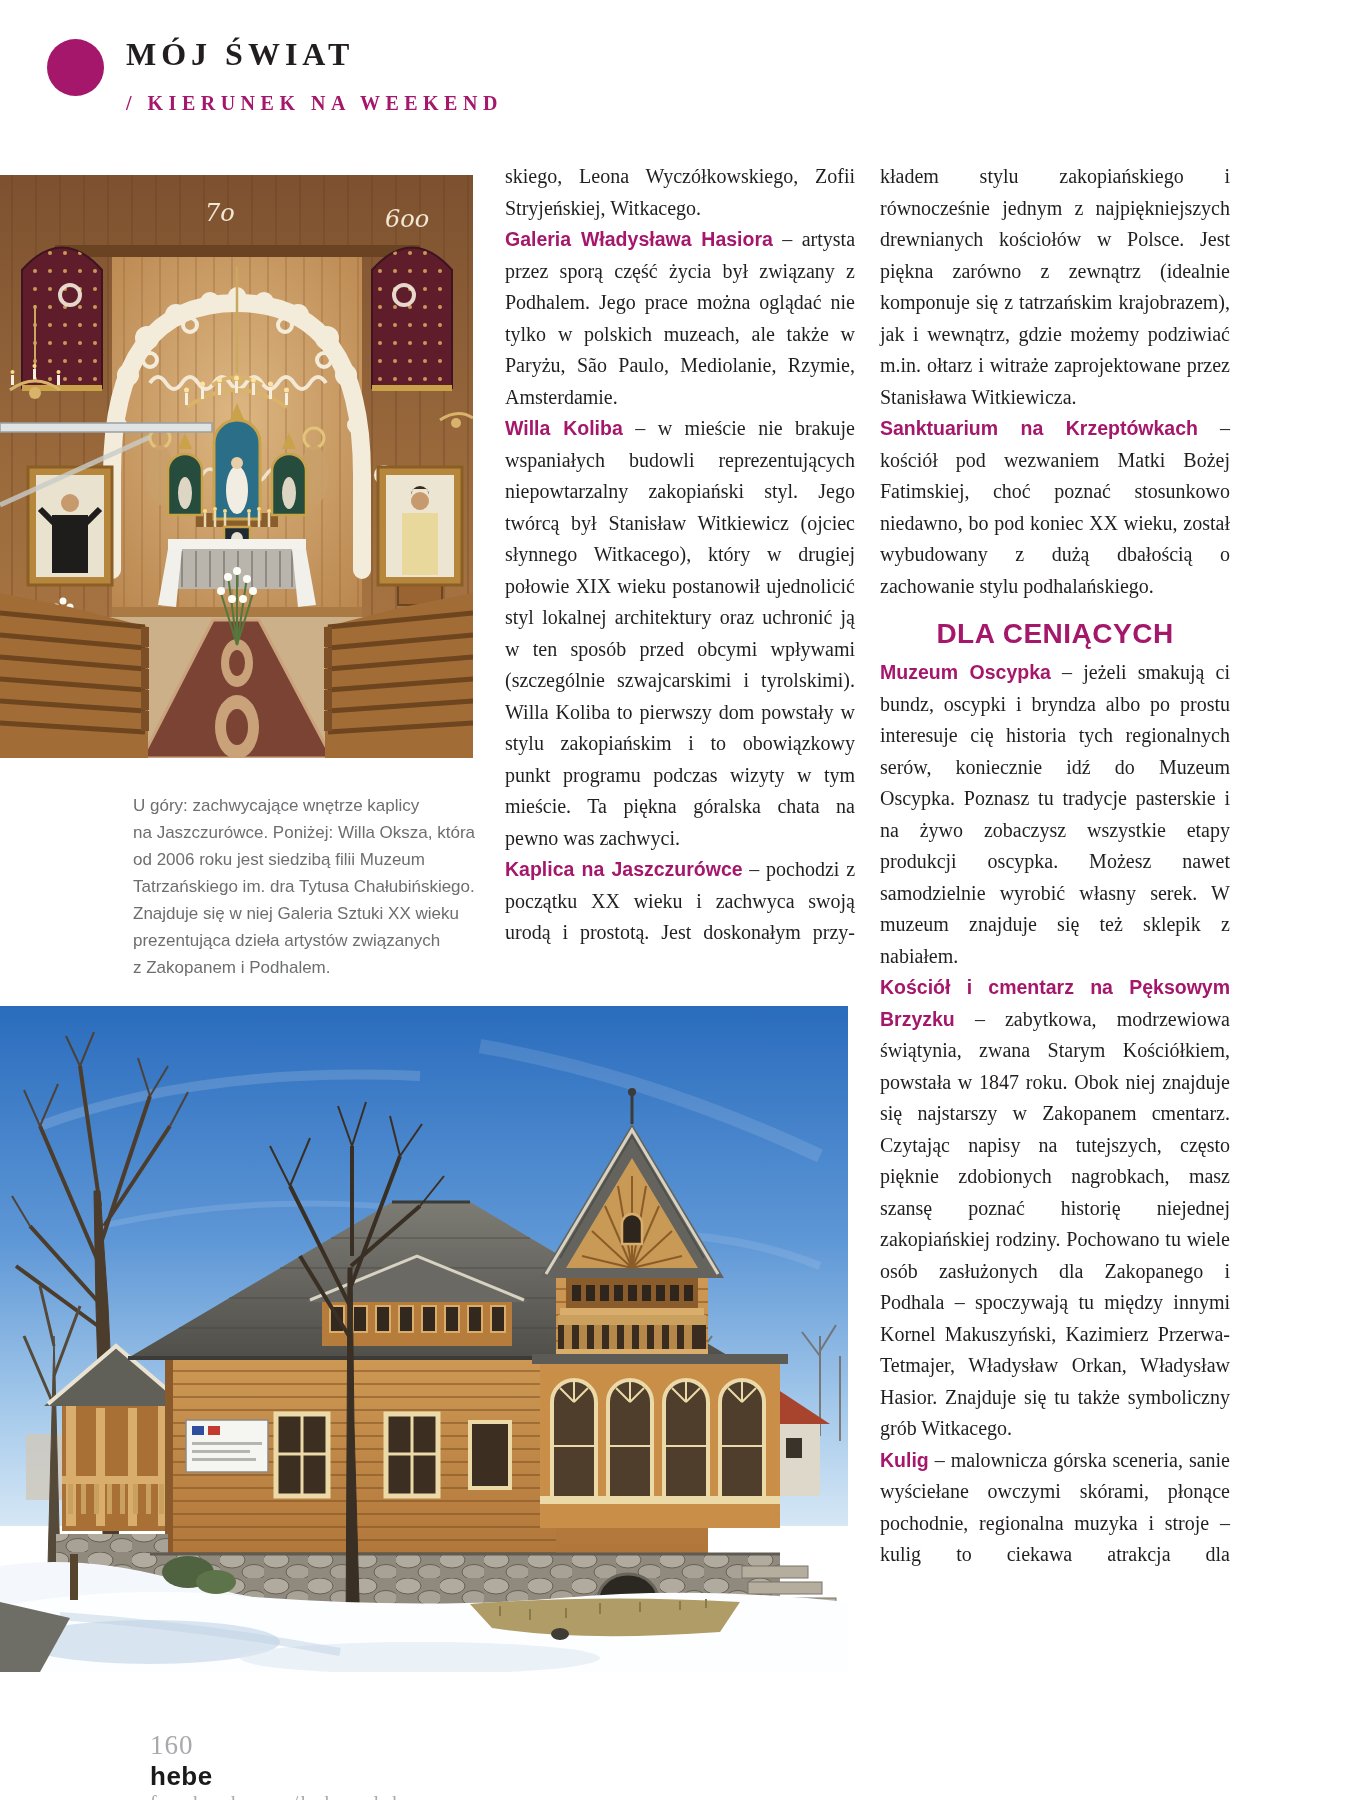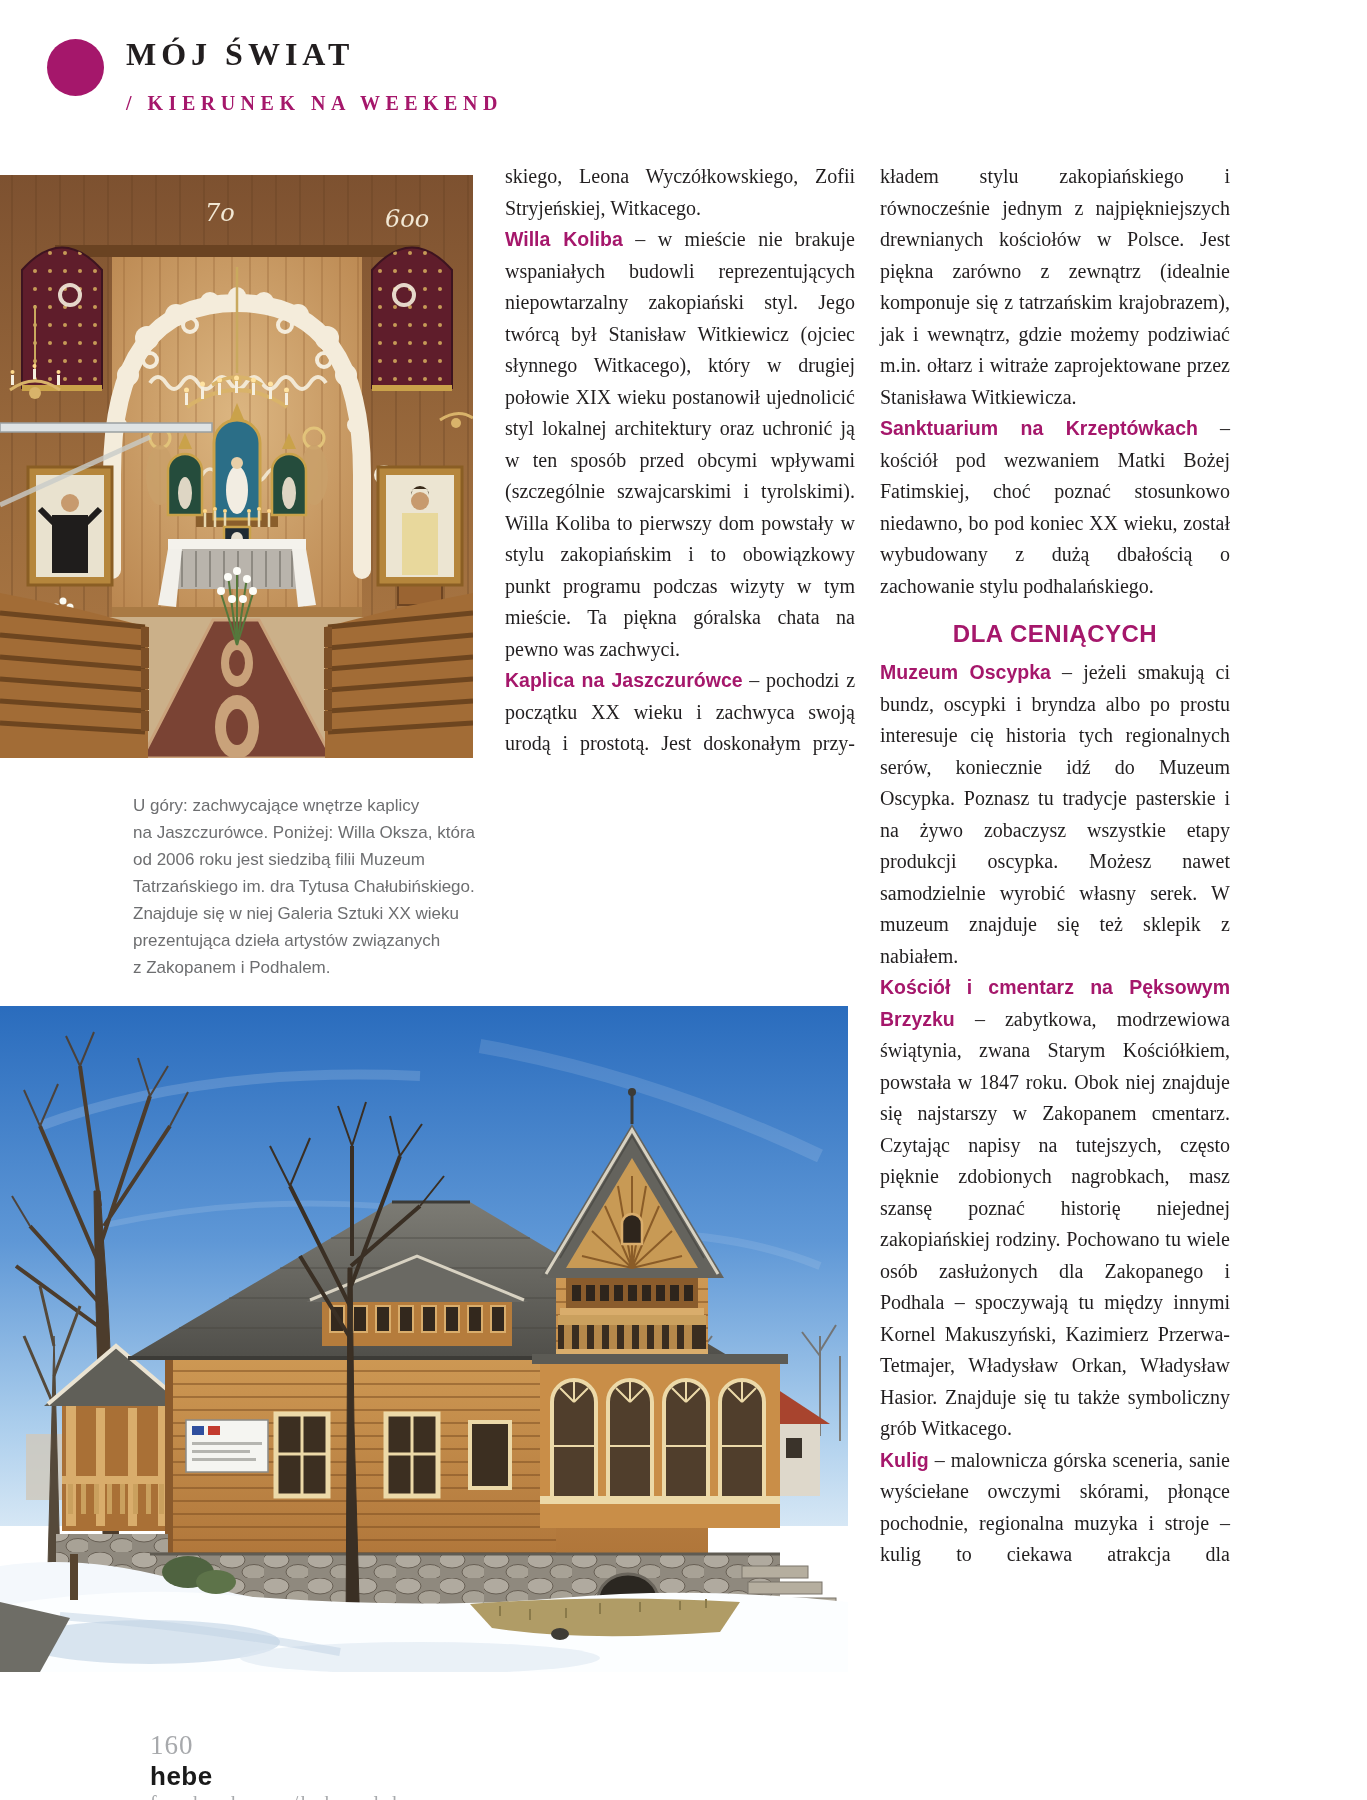--- a/index.html
+++ b/index.html
@@ -21,21 +21,21 @@
         font-size:17px;line-height:27px;color:#6d6e70;}
   .cap-line{display:block;white-space:nowrap;}
   
   .col{position:absolute;width:350px;font-size:20px;line-height:31.5px;text-align:justify;color:#211e1f;}
   #col-mid{left:505px;top:161px;}
   #col-right{left:880px;top:161px;}
   .col p{margin:0;padding:0;}
   .col p.cont{text-align-last:justify;}
   .lead{font-family:"Liberation Sans",sans-serif;font-weight:bold;color:#a5176b;font-size:19.5px;}
   .folk-heading{font-family:"Liberation Sans",sans-serif;font-weight:bold;color:#a5176b;
-        font-size:24px;line-height:31px;text-align:center;text-align-last:center;margin:16px 0 8px 0;letter-spacing:0.5px;}
+        font-size:28px;line-height:31px;text-align:center;text-align-last:center;margin:16px 0 8px 0;letter-spacing:0.5px;}
   .folk-heading span{display:block;}
   
   .footer{position:absolute;left:122px;top:1730px;display:flex;align-items:baseline;flex-direction:column;}
   .page-num{font-family:"Liberation Serif",serif;font-size:27px;color:#a7a9ac;letter-spacing:1px;}
   .magazine-logo{font-family:"Liberation Sans",sans-serif;font-weight:bold;font-size:26px;color:#1a1a1a;
         margin-left:20px;letter-spacing:0.5px;}
   .fb-url{font-family:"Liberation Serif",serif;font-size:20px;color:#a7a9ac;letter-spacing:2.5px;margin-left:28px;}
 </style>
 </head>
 <body>
@@ -467,20 +467,21 @@
       <polygon points="0,596 70,612 40,666 0,666" fill="#6e6d66"></polygon>
       <ellipse cx="188" cy="566" rx="26" ry="16" fill="#4f6340"></ellipse>
       <ellipse cx="216" cy="576" rx="20" ry="12" fill="#5d7349"></ellipse>
       <rect x="70" y="548" width="8" height="46" fill="#57442f"></rect>
       <ellipse cx="560" cy="628" rx="9" ry="6" fill="#3f3c36"></ellipse>
     </svg>
   </figure>
 
   <div class="col" id="col-mid">
     <p class="pg"><span>skiego, Leona Wyczółkowskiego, Zofii Stryjeńskiej, Witkacego.</span></p>
+    <p class="pg"><span class="lead">Galeria Władysława Hasiora</span><span> – artysta przez sporą część życia był związany z Podhalem. Jego prace można oglądać nie tylko w polskich muzeach, ale także w Paryżu, São Paulo, Mediolanie, Rzymie, Amsterdamie.</span></p>
     <p class="pg"><span class="lead">Willa Koliba</span><span> – w mieście nie brakuje wspaniałych budowli reprezentujących niepowtarzalny zakopiański styl. Jego twórcą był Stanisław Witkiewicz (ojciec słynnego Witkacego), który w drugiej połowie XIX wieku postanowił ujednolicić styl lokalnej architektury oraz uchronić ją w ten sposób przed obcymi wpływami (szczególnie szwajcarskimi i tyrolskimi). Willa Koliba to pierwszy dom powstały w stylu zakopiańskim i to obowiązkowy punkt programu podczas wizyty w tym mieście. Ta piękna góralska chata na pewno was zachwyci.</span></p>
     <p class="pg cont"><span class="lead">Kaplica na Jaszczurówce</span><span> – pochodzi z początku XX wieku i zachwyca swoją urodą i prostotą. Jest doskonałym przy-</span></p>
   </div>
 
   <div class="col" id="col-right">
     <p class="pg"><span>kładem stylu zakopiańskiego i równocześnie jednym z najpiękniejszych drewnianych kościołów w Polsce. Jest piękna zarówno z zewnątrz (idealnie komponuje się z tatrzańskim krajobrazem), jak i wewnątrz, gdzie możemy podziwiać m.in. ołtarz i witraże zaprojektowane przez Stanisława Witkiewicza.</span></p>
     <p class="pg"><span class="lead">Sanktuarium na Krzeptówkach</span><span> – kościół pod wezwaniem Matki Bożej Fatimskiej, choć poznać stosunkowo niedawno, bo pod koniec XX wieku, został wybudowany z dużą dbałością o zachowanie stylu podhalańskiego.</span></p>
     <div class="folk-heading">
       <span>DLA CENIĄCYCH</span>
     </div>

